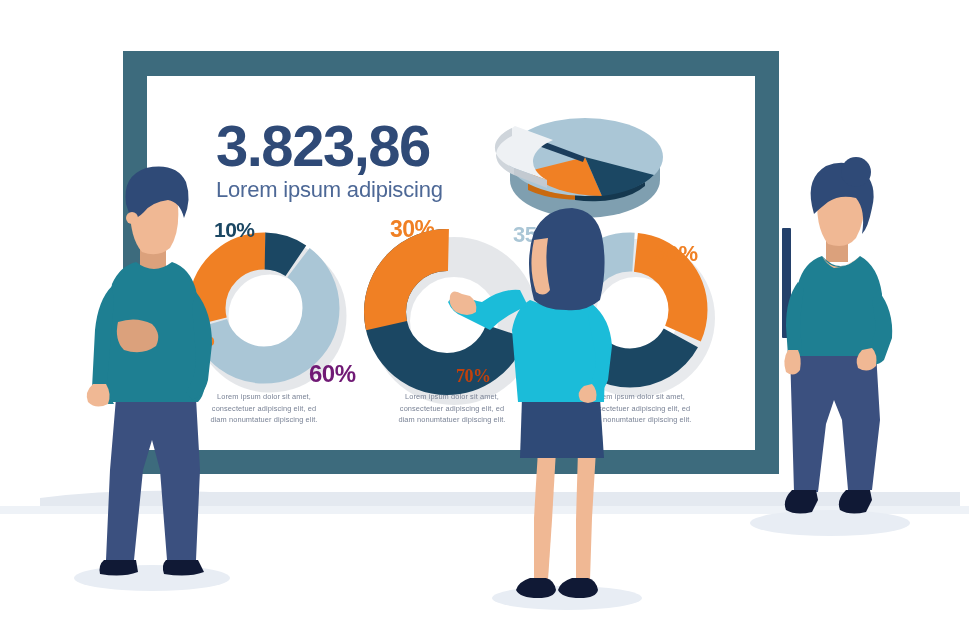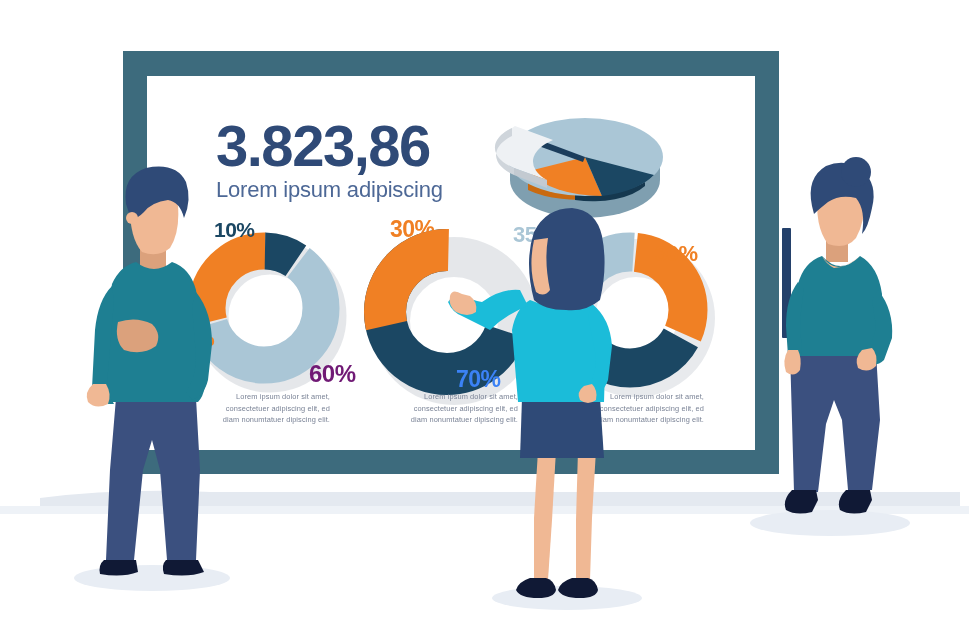--- a/index.html
+++ b/index.html
@@ -61,21 +61,21 @@
   }
   .pct {
     font-size: 21px;
   }
   .caption {
     position: absolute;
     font-family: "Liberation Sans", sans-serif;
     font-size: 7.4px;
     line-height: 11.5px;
     color: #7a8396;
-    text-align: right;
+    text-align: center;
     width: 132px;
     letter-spacing: 0.1px;
   }
 </style>
 </head>
 <body>
 
 <div id="stage">
 
   <svg class="layer" viewBox="0 0 969 633">
@@ -147,21 +147,21 @@
 
   <div class="overlay">
     <div class="bignum">3.823,86</div>
     <div class="subtitle">Lorem ipsum adipiscing</div>
 
     <div class="lbl pct" style="left:214px; top:218px; color:#1b4763;">10%</div>
     <div class="lbl pct" style="left:196px; top:327px; color:#f08024;">%</div>
     <div class="lbl" style="left:309px; top:360px; color:#701a75; font-size:24px;">60%</div>
 
     <div class="lbl" style="left:390px; top:216px; color:#f08024; font-size:23px;">30%</div>
-    <div class="lbl" style="left:456px; top:366px; color:#3b82f6; font-size:23px;">70%</div>
+    <div class="lbl" style="left:456px; top:366px; color:#c2410c; font-size:18px;font-family:Liberation Serif, serif;">70%</div>
 
     <div class="lbl" style="left:513px; top:222px; color:#aac6d6; font-size:22px;">35%</div>
     <div class="lbl" style="left:655px; top:241px; color:#f08024; font-size:22px;">30%</div>
 
     <div class="caption" style="left:198px; top:391px;">
       <div>Lorem ipsum dolor sit amet,</div>
       <div>consectetuer adipiscing elit, ed</div>
       <div>diam nonumtatuer dipiscing elit.</div>
     </div>
     <div class="caption" style="left:386px; top:391px;">

